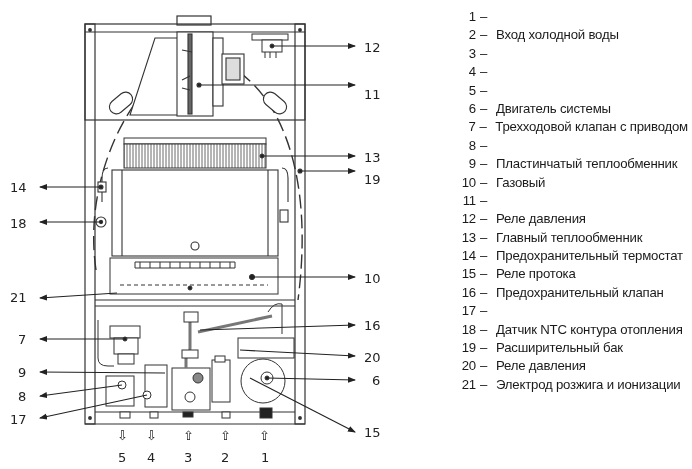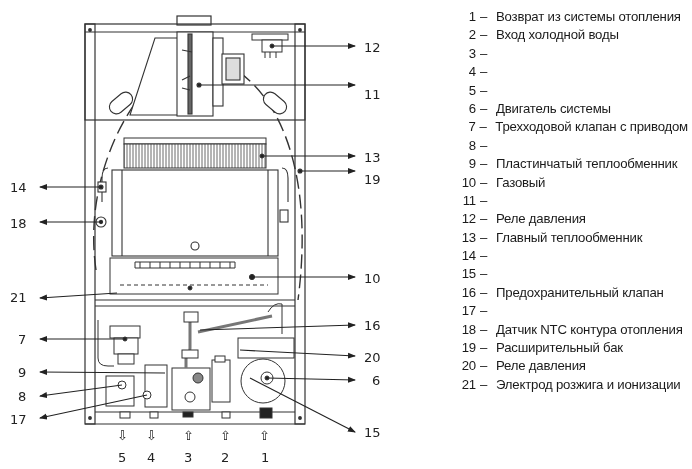--- a/index.html
+++ b/index.html
@@ -182,21 +182,20 @@
   <text class="callout" x="147" y="462">4</text>
   <text class="callout" x="184" y="462">3</text>
   <text class="callout" x="221" y="462">2</text>
   <text class="callout" x="261" y="462">1</text>
 </svg>
 
 <div class="legend" id="legend">
     <div class="legend-row">
       <span class="legend-num">1</span>
       <span class="legend-dash">–</span>
-      <span class="legend-text">Возврат из системы отопления</span>
     </div>
     <div class="legend-row">
       <span class="legend-num">2</span>
       <span class="legend-dash">–</span>
       <span class="legend-text">Вход холодной воды</span>
     </div>
     <div class="legend-row">
       <span class="legend-num">3</span>
       <span class="legend-dash">–</span>
     </div>
@@ -242,24 +241,26 @@
       <span class="legend-text">Реле давления</span>
     </div>
     <div class="legend-row">
       <span class="legend-num">13</span>
       <span class="legend-dash">–</span>
       <span class="legend-text">Главный теплообменник</span>
     </div>
     <div class="legend-row">
       <span class="legend-num">14</span>
       <span class="legend-dash">–</span>
+      <span class="legend-text">Предохранительный термостат</span>
     </div>
     <div class="legend-row">
       <span class="legend-num">15</span>
       <span class="legend-dash">–</span>
+      <span class="legend-text">Реле протока</span>
     </div>
     <div class="legend-row">
       <span class="legend-num">16</span>
       <span class="legend-dash">–</span>
       <span class="legend-text">Предохранительный клапан</span>
     </div>
     <div class="legend-row">
       <span class="legend-num">17</span>
       <span class="legend-dash">–</span>
     </div>

